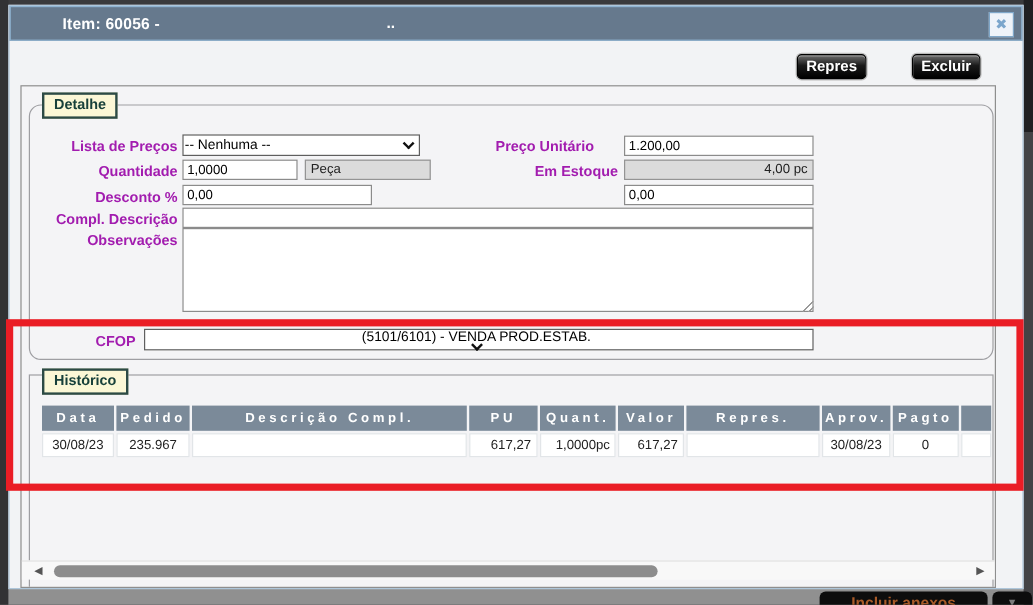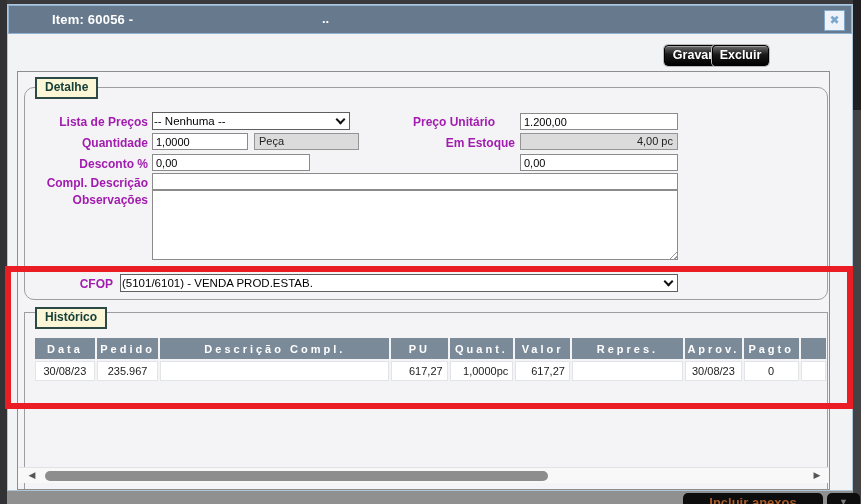--- a/index.html
+++ b/index.html
@@ -24,21 +24,21 @@
   .titlebar .t-main { position:absolute; left:11px; top:6px; color:#fff; font-size:13px; font-weight:bold; letter-spacing:.2px;margin-left:32px; }
   .titlebar .t-dots { position:absolute; left:313px; top:5px; color:#fff; font-size:13px; font-weight:bold; }
   .close-btn { position:absolute; right:6px; top:4px; width:21px; height:21px; background:#eef3f9;
     border:1px solid #7fa7c9; color:#7ba6cc; font-weight:bold; font-size:12px; line-height:19px; text-align:center; cursor:pointer; }
 
   .btn-black { position:absolute; height:21px; background:linear-gradient(#6e6e6e,#1a1a1a 45%,#000);
     border:1px solid #000; border-radius:4px; box-shadow:0 0 0 1px #bcbcbc, inset 0 1px 0 rgba(255,255,255,.35);
     color:#fff; font-size:12.5px; font-weight:600; text-align:center; line-height:19px; cursor:pointer;
     font-family:"Liberation Sans","DejaVu Sans",sans-serif; }
   .btn-save { left:656px; top:40px; width:58px; }
-  .btn-del  { left:704px; top:40px; width:57px; }
+  .btn-del  { left:752px; top:40px; width:57px; }
 
   .panel { position:absolute; left:9px; top:66px; width:813px; height:419px; border:1px solid #8e8e8e;
     background:#f4f4f6; overflow:hidden; }
 
   .fieldset { position:absolute; border:1px solid #9e9ea2; background:transparent; }
   .fs-detail { left:6px; top:15px; width:804px; height:213px;border-radius:10px; }
   .fs-hist   { left:6px; top:240px; width:804px; height:250px; }
   .legend { position:absolute; background:#fbf7d6; border:2px solid #2c4a45; color:#17403a;
     font-weight:bold; font-size:12px; padding:1px 8px 2px 8px; line-height:15px; }
 
@@ -86,21 +86,21 @@
   <button class="attach-more">▼</button>
 </div>
 
 <div class="modal">
   <div class="titlebar">
     <span class="t-main">Item: 60056 -</span>
     <span class="t-dots">..</span>
     <div class="close-btn">✖</div>
   </div>
 
-  <button class="btn-black btn-save">Gravar</button>
+  <button class="btn-black btn-save">Repres</button>
   <button class="btn-black btn-del">Excluir</button>
 
   <div class="panel">
 
     <div class="fieldset fs-detail">
       <div class="legend" style="left:10px; top:-11px;">Detalhe</div>
 
       <div class="lbl" style="left:0; top:26px; width:123px;">Lista de Preços</div>
       <div class="sel" style="left:127px; top:24px; width:198px;">
         <span>-- Nenhuma --</span>
@@ -120,21 +120,21 @@
       <input class="inp" style="left: 495px; top: 66px; width: 158px;" readonly="" value="0,00">
 
       <div class="lbl" style="left:0; top:87px; width:123px;">Compl. Descrição</div>
       <input class="inp al-l" style="left: 127px; top: 85px; width: 526px; text-align: left;" value="">
 
       <div class="lbl" style="left:0; top:104px; width:123px;">Observações</div>
       <textarea class="txtarea" style="left: 127px; top: 102px; width: 526px; height: 70px;"></textarea>
       <div class="rsz" style="left:644px; top:163px;"></div>
 
       <div class="lbl" style="left:0; top:188px; width:88px;">CFOP</div>
-      <div class="sel" style="left:95px; top:186px; width:558px;">
+      <div class="sel" style="left:95px; top:186px; width:558px;flex-direction:column;">
         <span>(5101/6101) - VENDA PROD.ESTAB.</span>
         <span class="chev"></span>
       </div>
     </div>
 
     <div class="fieldset fs-hist">
       <div class="legend" style="left:10px; top:-6px;">Histórico</div>
       <div class="tbl-wrap">
         <table>
           <colgroup>

